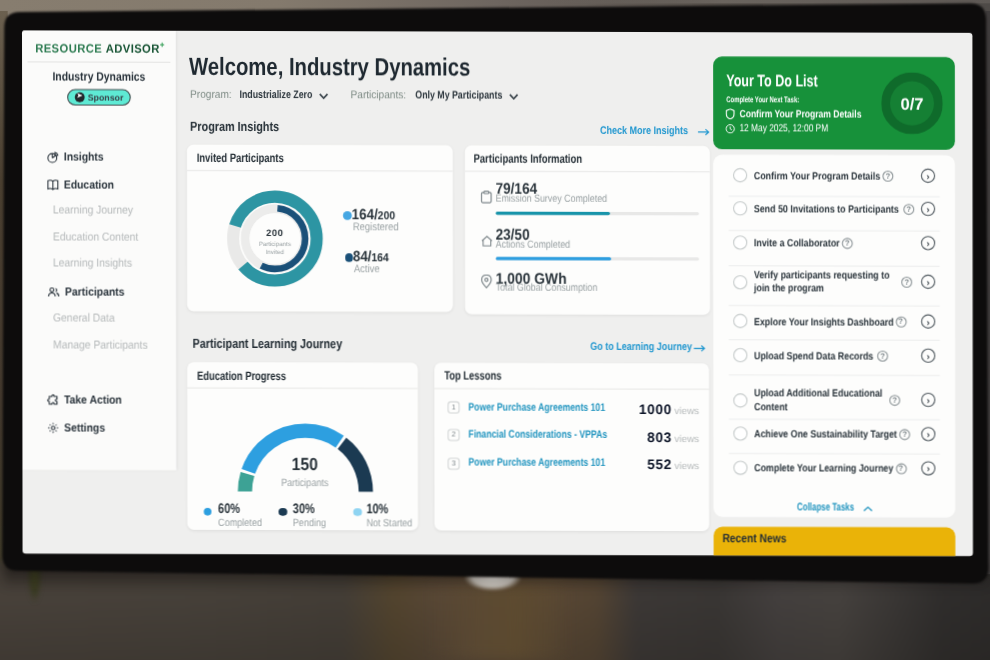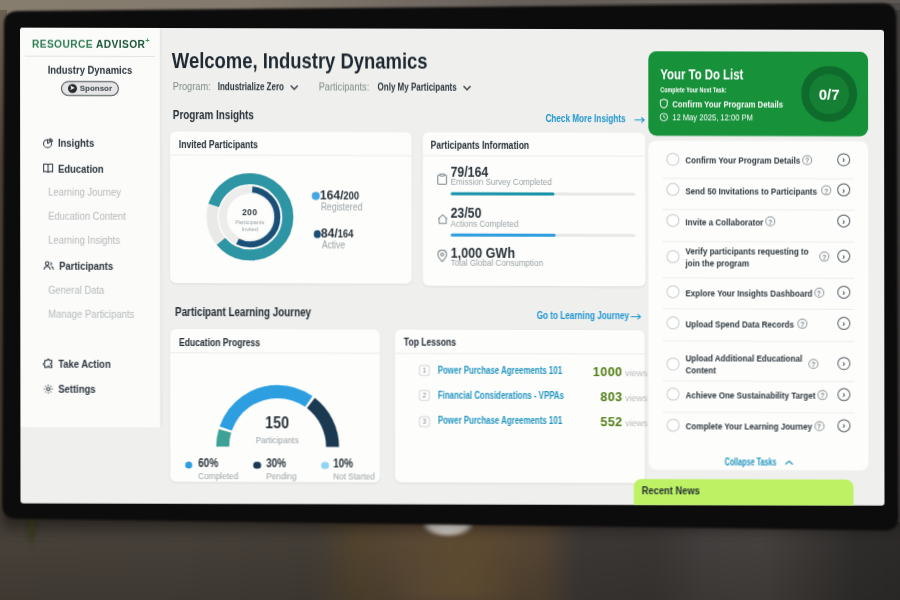--- a/index.html
+++ b/index.html
@@ -37,21 +37,21 @@
   overflow:hidden; }
 
 
 #sidebar { position:absolute; left:0; top:0; width:140px; height:398px; background:#fbfbfa;
   box-shadow:1px 0 3px rgba(0,0,0,0.06); }
 .logo { position:absolute; left:12px; top:8px; font-size:11px; font-weight:bold; letter-spacing:0.4px; color:#2e7c52; white-space:nowrap; transform:scaleX(0.93); transform-origin:0 50%;}
 .logo b { color:#175434; }
 .logo sup { color:#2e9c52; font-size:8px; }
 .sb-div { position:absolute; left:5px; top:28px; width:130px; height:1px; background:#e3e3e2; }
 .org { position:absolute; left:0; top:35.5px; width:140px; text-align:center; font-size:11px; font-weight:bold; color:#28323a; transform:scaleX(0.86); }
-.sponsor { position:absolute; left:41px; top:53px; width:58px; height:15px; border:1.4px solid #454e50; border-radius:9px; background:#e5e5e5;
+.sponsor { position:absolute; left:41px; top:53px; width:58px; height:15px; border:1.4px solid #454e50; border-radius:9px; background:#5eead4;
   font-size:8px; font-weight:bold; color:#39434a; display:flex; align-items:center; justify-content:center; gap:3px;}
 .sponsor .dot { width:9px; height:9px; background:#22282c; border-radius:50%; color:#fff; font-size:6px; line-height:9px; text-align:center; }
 .nav-item { position:absolute; left:7px; width:126px; height:22px; display:flex; align-items:center; font-size:10.5px; font-weight:bold; color:#28323a; }
 .nav-item span { transform:scaleX(0.9); transform-origin:0 50%; white-space:nowrap; }
 .nav-item.active { background:#d9eedd; border-radius:6px; }
 .nav-item svg { margin-left:14.5px; margin-right:4.5px; flex:none; }
 .nav-sub { position:absolute; left:28px; font-size:10.5px; color:#b5b9ba; white-space:nowrap; transform:scaleX(0.9); transform-origin:0 50%; }
 
 
 .h1 { position:absolute; left:152px; top:19.5px; font-size:22.5px; font-weight:bold; color:#1e2830; transform:scaleX(0.82); transform-origin:0 50%; white-space:nowrap;}
@@ -66,27 +66,27 @@
 
 #todo-green { position:absolute; left:629px; top:22px; width:220px; height:84px; background:#17913a; border-radius:8px; color:#fff; }
 #todo-list { position:absolute; left:629px; top:111px; width:220px; height:328px; background:#fdfdfc; border-radius:8px; }
 .task { position:absolute; left:0; width:100%; }
 .task .circ { position:absolute; left:18px; width:13px; height:13px; border:1.5px solid #c6cbcb; border-radius:50%; background:#fff;}
 .task .txt { position:absolute; left:37px; font-size:9.5px; font-weight:bold; color:#2a343b; line-height:11.5px; transform:scaleX(0.85); transform-origin:0 0; white-space:nowrap;}
 .task .txt.w2 { white-space:normal; }
 .task .q { position:absolute; width:10px; height:10px; border:1px solid #8d9598; border-radius:50%; color:#7d868a; font-size:7px; text-align:center; line-height:9px; font-weight:bold;}
 .task .chev { position:absolute; left:189px; width:13px; height:13px; border:1.3px solid #535c62; border-radius:50%; color:#424b51; font-size:9px; text-align:center; line-height:12px; font-weight:bold;}
 .task-div { position:absolute; left:14px; width:192px; height:1px; background:#eceded; }
-#recent { position:absolute; left:614px; top:448px; width:220px; height:40px; background:#bef264; border-radius:8px 8px 0 0; }
-
-.lesson { position:absolute; left:24px; width:233px; height:14px;text-decoration:underline; }
+#recent { position:absolute; left:629px; top:448px; width:220px; height:40px; background:#eab308; border-radius:8px 8px 0 0; }
+
+.lesson { position:absolute; left:12px; width:233px; height:14px;text-decoration:underline; }
 .lesson .chip { position:absolute; left:0; top:0.5px; width:11px; height:11px; border:1px solid #d3d6d6; border-radius:3px; font-size:6.5px; color:#7d868a; text-align:center; line-height:10px; background:#fdfdfc;}
 .lesson .lt { position:absolute; left:19px; top:0; font-size:10px; font-weight:bold; color:#2496c0; white-space:nowrap; transform:scaleX(0.79); transform-origin:0 50%; }
 .lesson .lv { position:absolute; right:4px; top:0px; font-size:9px; color:#b6babb; white-space:nowrap; }
-.lesson .lv b { font-size:12.5px; color:#4d7c0f; letter-spacing:0.5px;}
+.lesson .lv b { font-size:12.5px; color:#0f172a; letter-spacing:0.5px;}
 </style>
 </head>
 <body>
 <div id="wall"></div>
 <div id="topband"></div>
 <div id="left-col"></div>
 <div id="bottom"></div>
 <div id="stand-col"></div>
 <div id="stand-neck"></div>
 <div id="leaf"></div>

